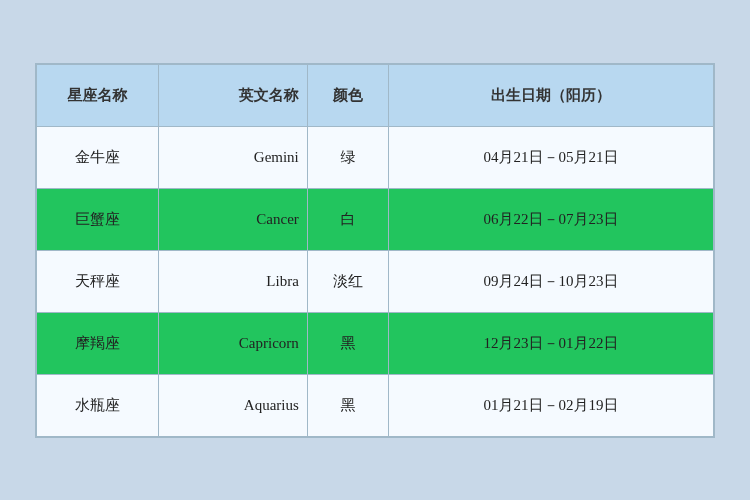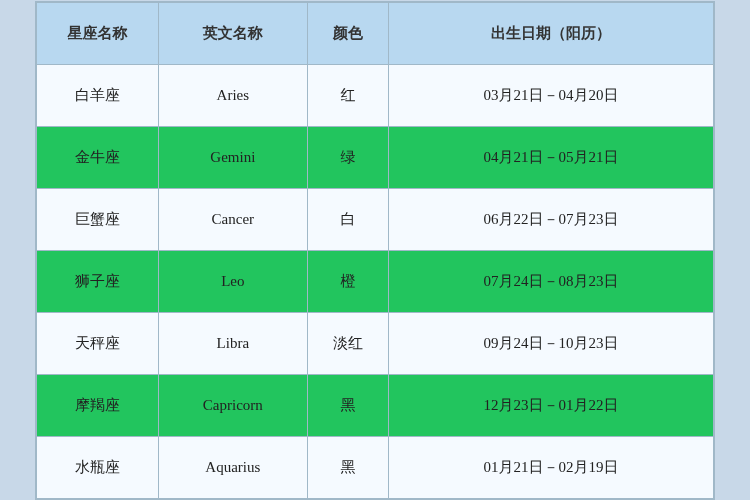--- a/index.html
+++ b/index.html
@@ -34,61 +34,49 @@
       font-size: 15px;
       color: #333;
     }
     tbody tr {
       background-color: #22c55e;
     }
     tbody tr:nth-child(odd) {
       background-color: #f5faff;
     }
     .col-cn { width: 18%; }
-    .col-en { width: 22%; }
+    .col-en { width: 22%; text-align: right; }
     .col-color { width: 12%; }
     .col-date { width: 48%; }
   </style>
 </head>
 <body>
 
 <div class="table-wrapper">
   <table>
     <thead>
       <tr>
         <th class="col-cn">星座名称</th>
         <th class="col-en">英文名称</th>
         <th class="col-color">颜色</th>
         <th class="col-date">出生日期（阳历）</th>
       </tr>
     </thead>
     <tbody id="table-body">
-    <tr>
-          <td class="col-cn">白羊座</td>
-          <td class="col-en">Aries</td>
-          <td class="col-color">红</td>
-          <td class="col-date">03月21日－04月20日</td>
-        </tr>
         <tr>
           <td class="col-cn">金牛座</td>
           <td class="col-en">Gemini</td>
           <td class="col-color">绿</td>
           <td class="col-date">04月21日－05月21日</td>
         </tr>
         <tr>
           <td class="col-cn">巨蟹座</td>
           <td class="col-en">Cancer</td>
           <td class="col-color">白</td>
           <td class="col-date">06月22日－07月23日</td>
-        </tr>
-        <tr>
-          <td class="col-cn">狮子座</td>
-          <td class="col-en">Leo</td>
-          <td class="col-color">橙</td>
-          <td class="col-date">07月24日－08月23日</td>
         </tr>
         <tr>
           <td class="col-cn">天秤座</td>
           <td class="col-en">Libra</td>
           <td class="col-color">淡红</td>
           <td class="col-date">09月24日－10月23日</td>
         </tr>
         <tr>
           <td class="col-cn">摩羯座</td>
           <td class="col-en">Capricorn</td>

